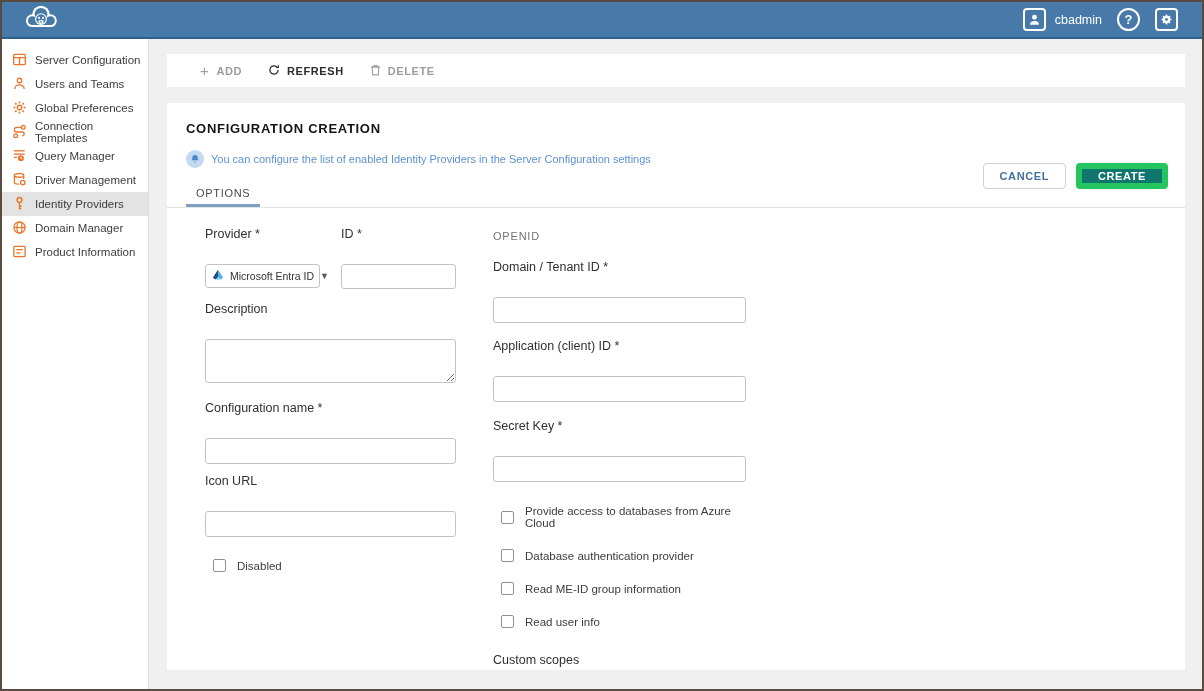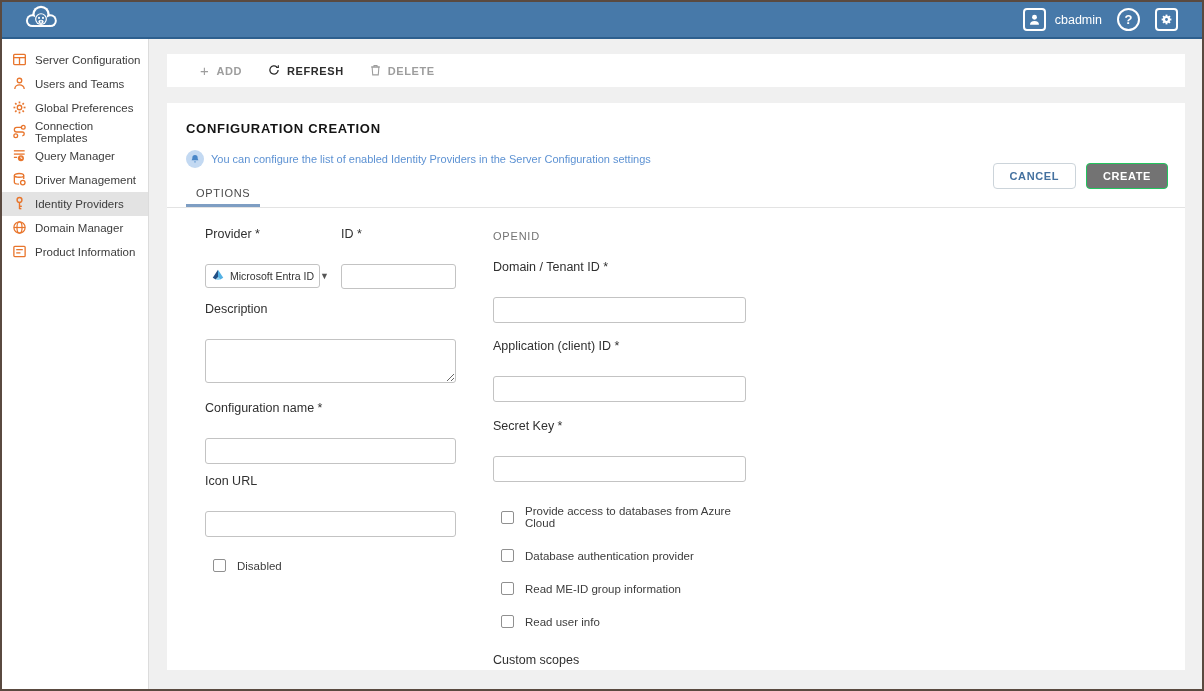--- a/index.html
+++ b/index.html
@@ -126,21 +126,21 @@
   }
   .btn {
     height: 26px; padding: 0 16px;
     border-radius: 4px;
     font-size: 11px; font-weight: 700; letter-spacing: 0.6px;
     font-family: "Liberation Sans", sans-serif;
     display: flex; align-items: center;
     cursor: pointer;
   }
   .btn-cancel { background: #fff; border: 1px solid #ccd4da; color: #44719f; }
-  .btn-create { background: #737373; border: 1px solid #22c55e; color: #fff; }
+  .btn-create { background: #0f766e; border: 6px solid #22c55e; color: #fff; }
 
   
   .form-area { display: flex; padding: 19px 0 0 38px; gap: 37px; }
   .col-left { width: 251px; flex: 0 0 auto; }
   .col-right { width: 253px; flex: 0 0 auto; }
 
   .f-label { font-size: 12.5px; color: #303030; font-weight: 500; }
   .group { margin-top: 14px; justify-content: space-between; }
   .group:first-child { margin-top: 0; }
   .f-label + .ctl { margin-top: 23px; }

